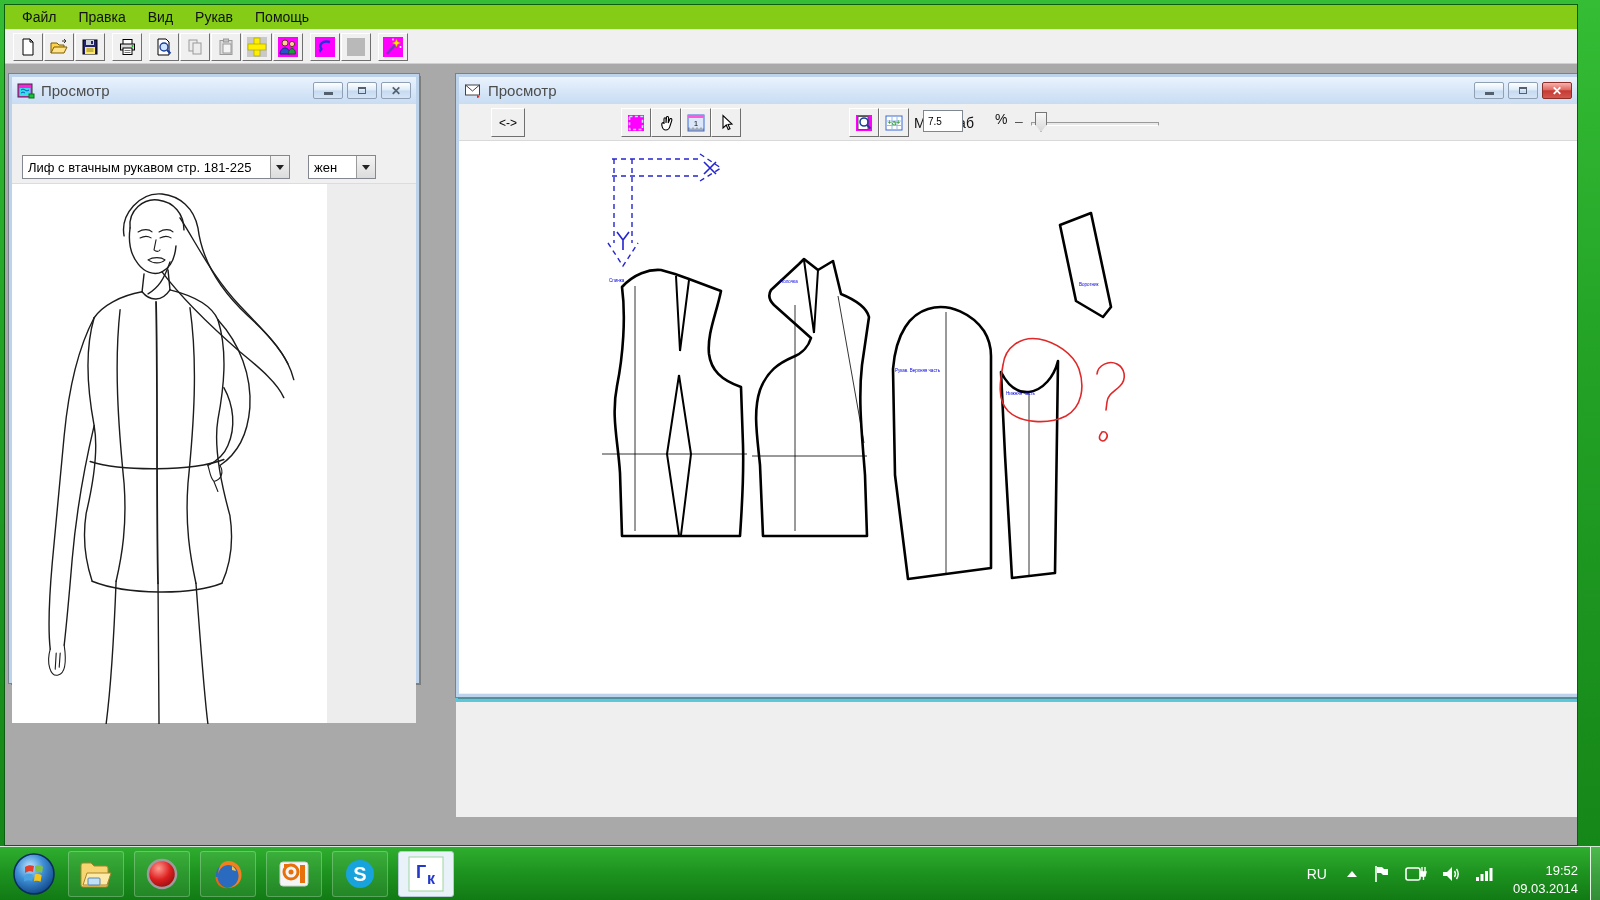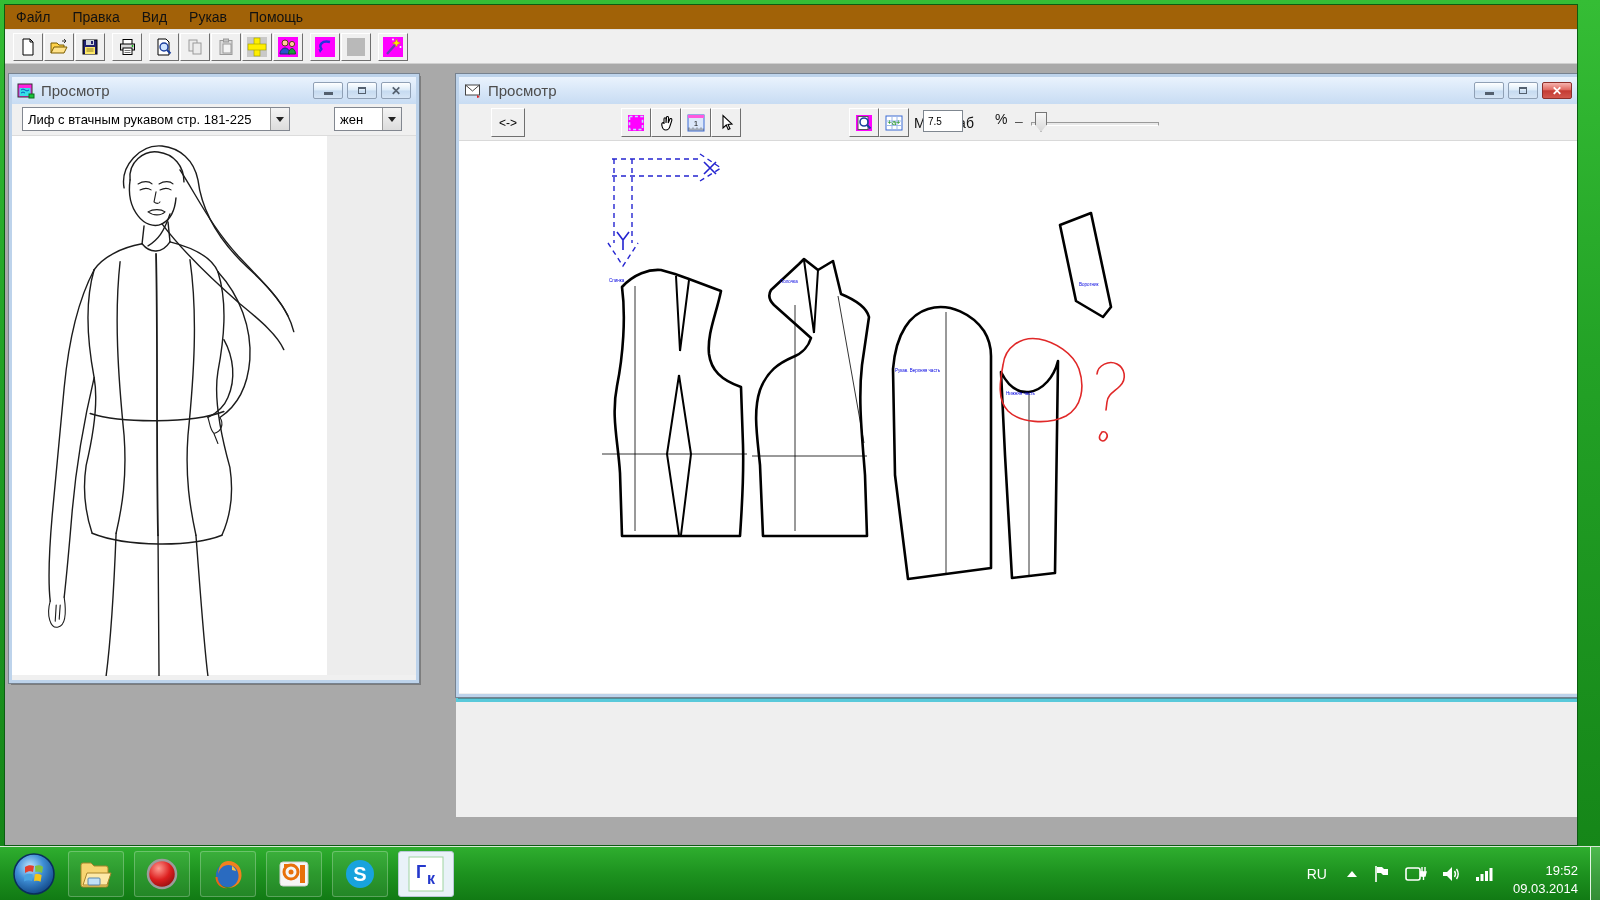--- a/index.html
+++ b/index.html
@@ -20,22 +20,22 @@
   .title-text { font-size:13px; color:#000; text-shadow:0 0 6px rgba(225,255,225,.95), 0 0 3px rgba(225,255,225,.9); }
   .capbtns { margin-left:auto; display:flex; }
   .capbtn { width:32px; height:19px; margin-left:2px; border:1px solid #38603a; border-radius:0 0 4px 4px;
     background:linear-gradient(180deg,#fdfdfd,#cfd9cf 45%,#aebbae 50%,#c6d2c6);
     display:flex; align-items:center; justify-content:center; color:#333; font-size:12px; }
   .glyph-min { width:10px; height:3px; background:#333; margin-top:7px; }
   .glyph-max { width:9px; height:8px; border:1px solid #333; border-top:2px solid #333; }
   .glyph-x { font-weight:bold; font-size:13px; color:#333; }
 
   
-  .menubar { height:25px; background:#a16207; display:flex; align-items:center;
-    border-bottom:1px solid #e2e2e2; }
+  .menubar { height:25px; background:#84cc16; display:flex; align-items:center;
+    padding-left:6px; border-bottom:1px solid #e2e2e2; }
   .menu-item { padding:3px 11px; font-size:14px; color:#111; }
   .toolbar { height:34px; background:#f0f0f0; border-bottom:1px solid #cfcfcf;
     display:flex; align-items:center; padding-left:8px; }
   .tbtn { width:30px; height:28px; background:#f0f0f0; margin-right:1px;
     border:1px solid; border-color:#ffffff #6f6f6f #6f6f6f #ffffff;
     display:flex; align-items:center; justify-content:center; }
   .tbtn svg { display:block; }
   .tb-gap { width:6px; }
 
   
@@ -53,21 +53,21 @@
     display:flex; align-items:center; justify-content:center; }
   .cbtn-min { width:9px; height:3px; background:#54606e; margin-top:6px; }
   .cbtn-rest { width:8px; height:7px; border:1px solid #54606e; border-top:2px solid #54606e; }
   .cbtn-x { font-size:12px; font-weight:bold; color:#54606e; line-height:1; }
   .cbtn.red { background:linear-gradient(180deg,#f6b3ae,#e06a62 45%,#c43b33 52%,#d2574d);
     border-color:#8c2f2a; }
   .cbtn.red .cbtn-x { color:#fff; }
 
   
   .win-preview { left:4px; top:10px; width:410px; height:609px; }
-  .combo-row { height:31px; background:#f0f0f0; position:relative; }
+  .combo-row { height:31px; background:#f0f0f0; position:relative;margin-top:48px; }
   .combo { position:absolute; top:3px; height:24px; display:flex;
     border:1px solid #828790; background:#fff; }
   .combo-val { flex:1; font-size:13px; padding:4px 5px 0 5px; white-space:nowrap; overflow:hidden; }
   .combo-btn { width:19px; background:linear-gradient(180deg,#f4f4f4,#dcdcdc);
     border-left:1px solid #9a9a9a; display:flex; align-items:center; justify-content:center; }
   .tri-down { width:0; height:0; border-left:4px solid transparent; border-right:4px solid transparent;
     border-top:5px solid #222; }
   .preview-canvas { position:relative; height:540px; background:#ededed; border-top:1px solid #dcdcdc; }
   .preview-white { position:absolute; left:0; top:0; width:315px; height:100%; background:#fff; }
 
@@ -237,21 +237,21 @@
             </div>
         </div>
       </div>
       <div class="combo-row">
         <div class="combo" style="left:10px; width:268px;">
           <div class="combo-val">Лиф с втачным рукавом стр. 181-225</div>
           <div class="combo-btn">
               <span class="tri-down"></span>
             </div>
         </div>
-        <div class="combo" style="left:322px; width:68px;">
+        <div class="combo" style="left:296px; width:68px;">
           <div class="combo-val">жен</div>
           <div class="combo-btn">
               <span class="tri-down"></span>
             </div>
         </div>
       </div>
       <div class="preview-canvas">
         <div class="preview-white">
           <svg width="315" height="540" viewBox="0 0 315 541">
             <g fill="none" stroke="#1c1c1c" stroke-width="1.4" stroke-linecap="round">

